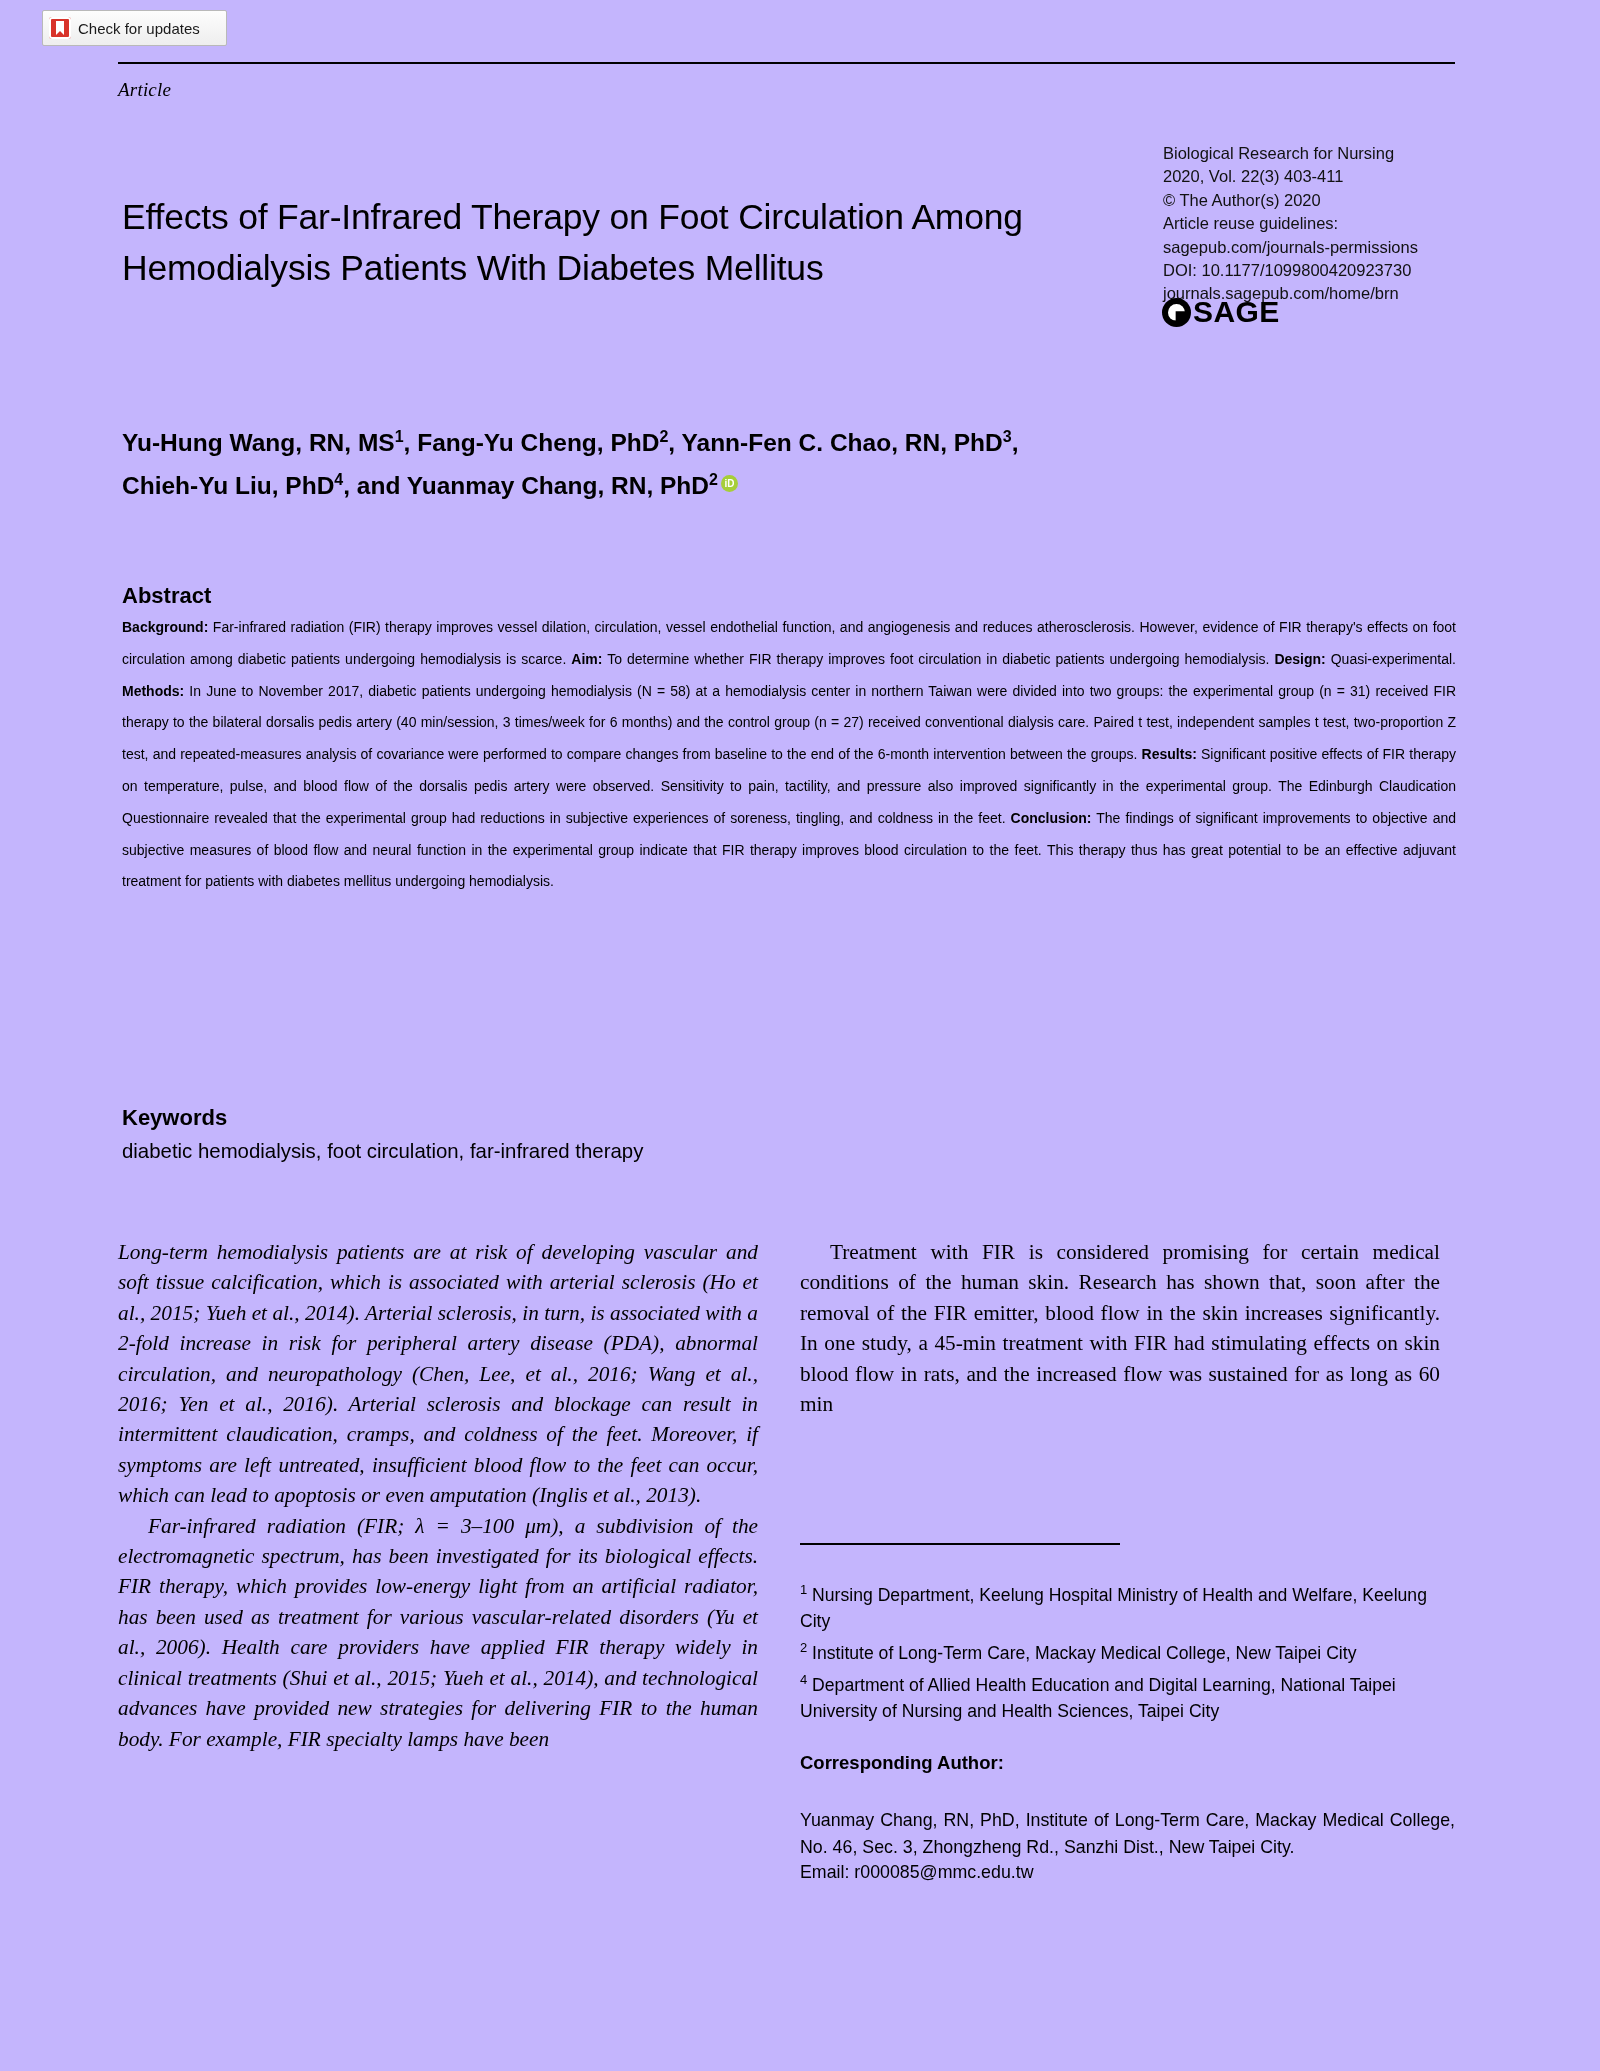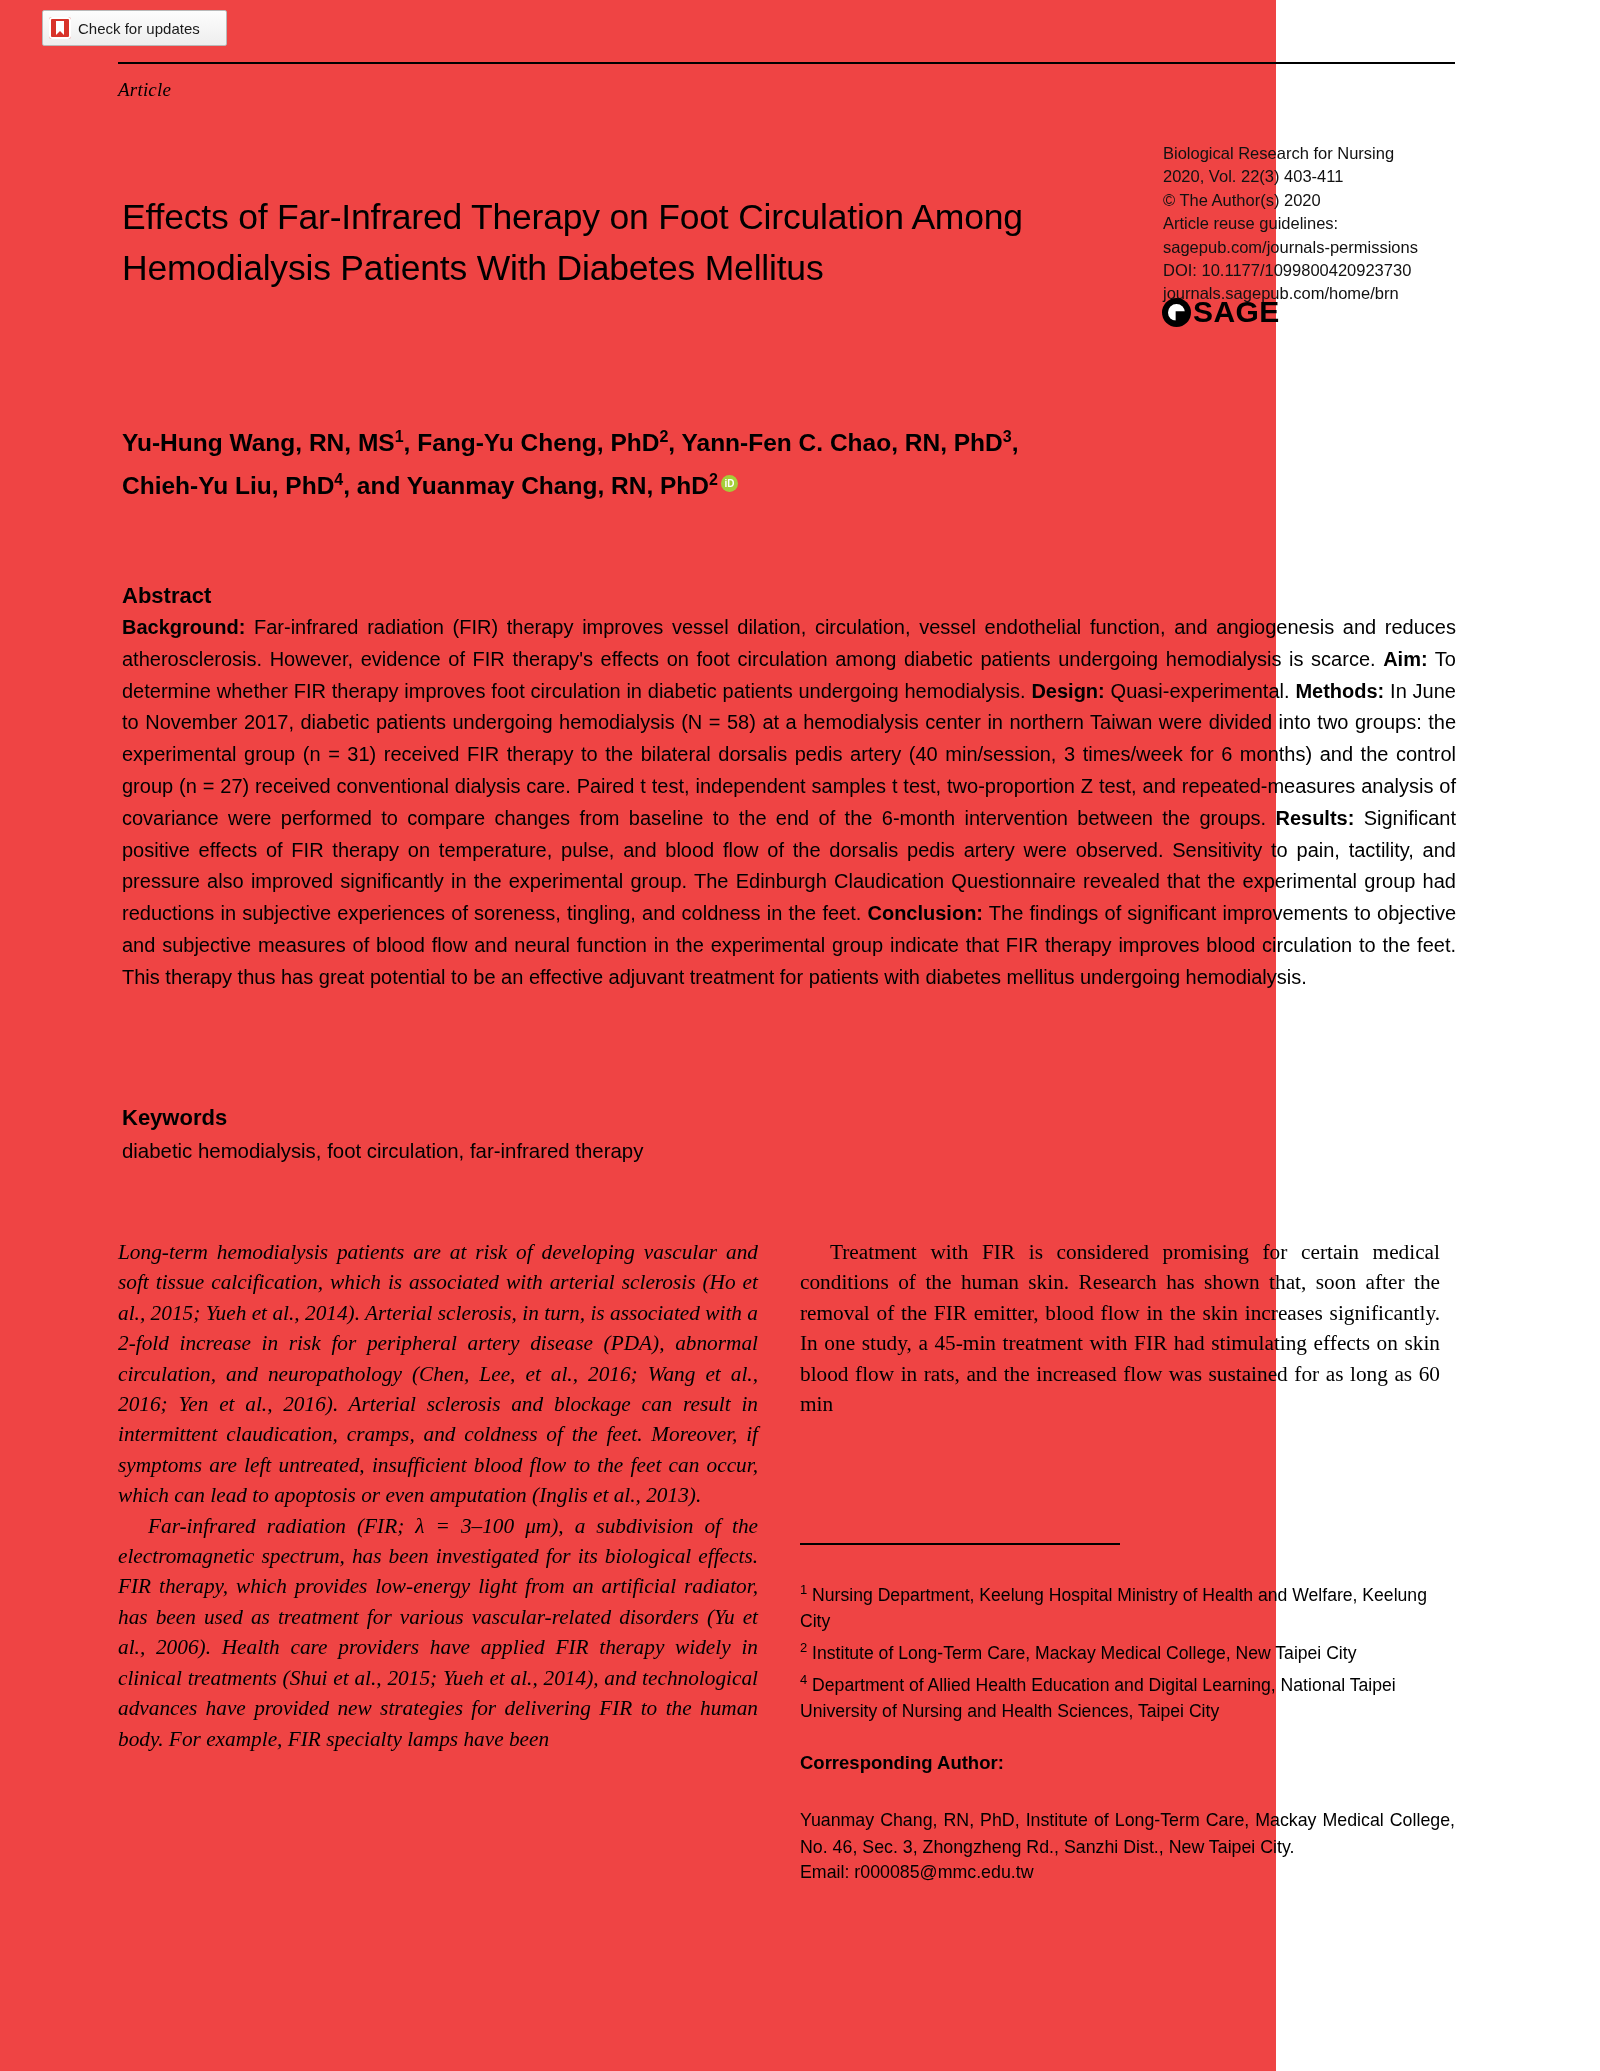--- a/index.html
+++ b/index.html
@@ -11,23 +11,23 @@
     width: 1600px;
     height: 2071px;
     position: relative;
     font-family: "Liberation Serif", serif;
     color: #000000;
     overflow: hidden;
   }
   .page {
     position: absolute;
     left: 0; top: 0;
-    width: 1276px;
+    width: 1600px;
     height: 2071px;
-    background: #ef4444;
+    background: #c4b5fd;
   }
 
   
   .updates-badge {
     position: absolute;
     left: 42px;
     top: 10px;
     width: 185px;
     height: 36px;
     border: 1px solid #b9b9b9;
@@ -178,21 +178,21 @@
     font-size: 22px;
     color: #000;
   }
   #abstract-head { left: 122px; top: 583px; }
   .abstract-body {
     position: absolute;
     left: 122px;
     top: 612px;
     width: 1334px;
     font-family: "Liberation Sans", sans-serif;
-    font-size: 20px;
+    font-size: 14px;
     line-height: 31.8px;
     text-align: justify;
     color: #000;
   }
   .abstract-body b { font-weight: bold; }
 
   #keywords-head { left: 122px; top: 1105px; }
   .keywords-body {
     position: absolute;
     left: 122px;

